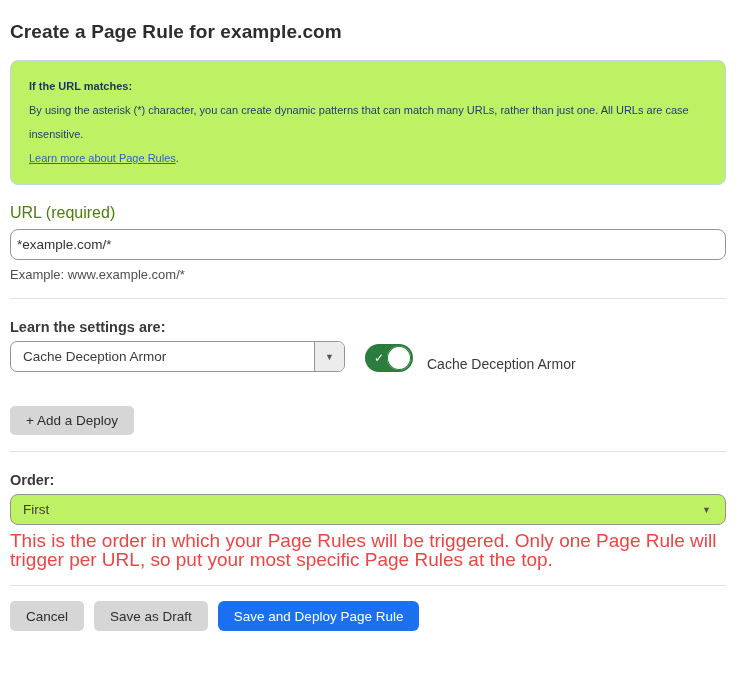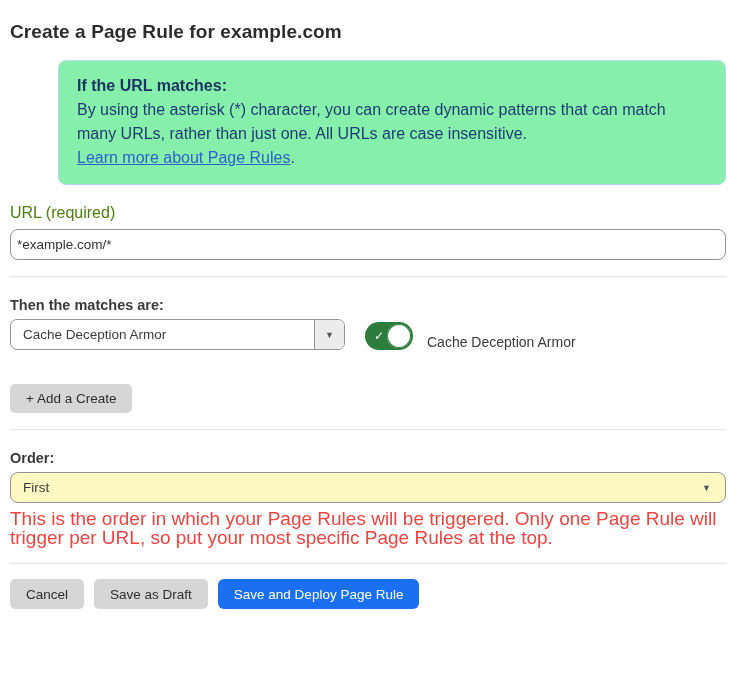--- a/index.html
+++ b/index.html
@@ -16,29 +16,28 @@
   h1.page-title {
     font-size: 19px;
     font-weight: 700;
     color: #2d2d2d;
     letter-spacing: 0.1px;
     margin-bottom: 17px;
     margin-top: 9px;
   }
 
   .info-box {
-    background: #86efac;
+    background: #bef264;
     border: 1px solid #b9d7f3;
     border-radius: 8px;
     padding: 13px 18px 14px 18px;
     margin-bottom: 19px;
     color: #1f3d71;
-    font-size: 16px;
+    font-size: 11px;
     line-height: 24px;
-    margin-left: 48px;
   }
   .info-box .info-heading {
     font-weight: 700;
     color: #1a355f;
   }
   .info-box a.info-link {
     color: #2e61c9;
     text-decoration: underline;
     cursor: pointer;
   }
@@ -173,21 +172,21 @@
     color: #ffffff;
     border-radius: 6px;
   }
 
   .select-full {
     position: relative;
     width: 100%;
     height: 31px;
     border: 1px solid #949494;
     border-radius: 8px;
-    background: #fef9c3;
+    background: #bef264;
     display: flex;
     align-items: center;
     padding: 0 12px;
     font-size: 13.5px;
     color: #3c3c3c;
     cursor: pointer;
     margin-top: 6px;
   }
   .select-full .caret {
     position: absolute;
@@ -221,41 +220,42 @@
   <h1 class="page-title">Create a Page Rule for example.com</h1>
 
   <div class="info-box">
     <div class="info-heading">If the URL matches:</div>
     <div class="info-body">By using the asterisk (*) character, you can create dynamic patterns that can match many URLs, rather than just one. All URLs are case insensitive.</div>
     <div><a class="info-link">Learn more about Page Rules</a><span class="info-link-suffix">.</span></div>
   </div>
 
   <div class="field-label">URL (required)</div>
   <input class="text-input" type="text" value="*example.com/*" style="">
+  <div class="hint-text">Example: www.example.com/*</div>
 
   <hr class="divider">
 
-  <div class="section-heading">Then the matches are:</div>
+  <div class="section-heading">Learn the settings are:</div>
 
 
   <div class="setting-row">
     <div class="select-split">
       <div class="select-value">Cache Deception Armor</div>
       <div class="select-arrow-box">
           <span>▼</span>
         </div>
     </div>
     <div class="toggle">
       <span class="toggle-check">✓</span>
       <span class="toggle-knob"></span>
     </div>
     <div class="toggle-label">Cache Deception Armor</div>
   </div>
 
-  <button class="btn btn-add-setting">+ Add a Create</button>
+  <button class="btn btn-add-setting">+ Add a Deploy</button>
 
   <hr class="divider">
 
   <div class="section-heading">Order:</div>
 
 
   <div class="select-full">
     <span>First</span>
     <span class="caret">▼</span>
   </div>

